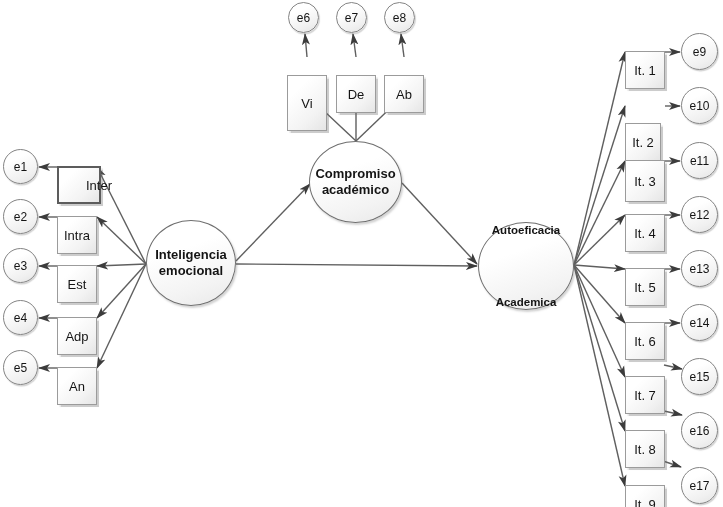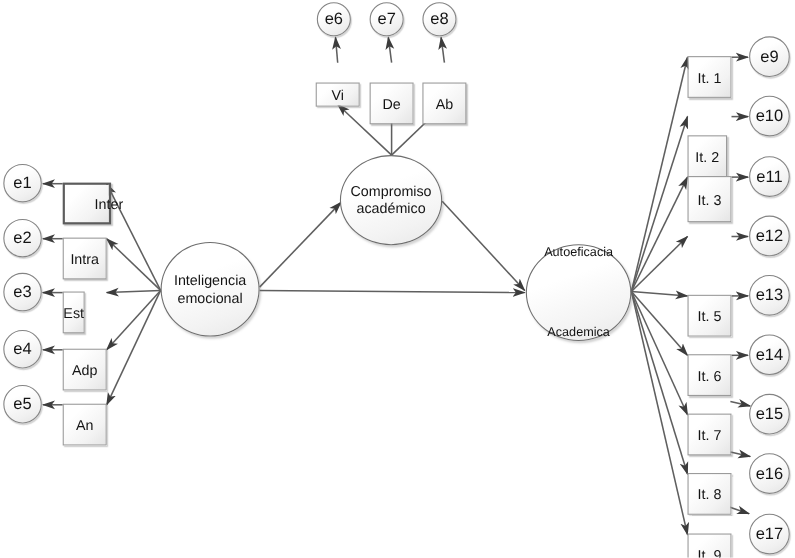--- a/index.html
+++ b/index.html
@@ -19,28 +19,28 @@
     box-shadow:1.5px 1.5px 1px rgba(110,110,110,0.35);
     font-size:13px;
     margin-top:18px;
   }
   .box.dark{border:2px solid #5c5c5c;padding-left:40px;}
   .errc{
     border-radius:50%;
     background:linear-gradient(155deg,#ffffff 30%,#f0f0f0 75%,#e3e3e3 100%);
     border:1px solid #848484;
     box-shadow:1px 1.5px 1px rgba(110,110,110,0.3);
-    font-size:15px;
+    font-size:12px;
   }
   .latent{
     border-radius:50%;
     background:linear-gradient(160deg,#ffffff 35%,#f3f3f3 75%,#e8e8e8 100%);
     border:1.4px solid #6e6e6e;
     box-shadow:1.5px 2px 2px rgba(110,110,110,0.3);
-    line-height:1.25;flex-direction:column;
+    line-height:1.25;flex-direction:column;font-weight:bold;
   }
   .latent.sz13{font-size:13px;}
   .latent.sz11{font-size:11.5px;justify-content:space-between;}
   .lbl{display:block;}
 </style>
 </head>
 <body>
 
 <div class="canvas">
 
@@ -124,59 +124,62 @@
   <div class="node errc" style="left:3px;top:350px;width:35px;height:35px">
       <span>e5</span>
     </div>
 
   <div class="node box dark" style="left:57px;top:148px;width:40px;height:38px">
       <span>Inter</span>
     </div>
   <div class="node box" style="left:57px;top:198px;width:40px;height:38px">
       <span>Intra</span>
     </div>
-  <div class="node box" style="left:57px;top:247px;width:20px;height:38px">
+  <div class="node box" style="left:57px;top:247px;width:40px;height:38px">
       <span>Est</span>
     </div>
   <div class="node box" style="left:57px;top:299px;width:40px;height:38px">
       <span>Adp</span>
     </div>
   <div class="node box" style="left:57px;top:349px;width:40px;height:38px">
       <span>An</span>
     </div>
 
   <div class="node errc" style="left:288px;top:2px;width:31px;height:31px">
       <span>e6</span>
     </div>
   <div class="node errc" style="left:336px;top:2px;width:31px;height:31px">
       <span>e7</span>
     </div>
   <div class="node errc" style="left:384px;top:2px;width:31px;height:31px">
       <span>e8</span>
     </div>
 
-  <div class="node box" style="left:287px;top:57px;width:40px;height:22px">
+  <div class="node box" style="left:287px;top:57px;width:40px;height:56px">
       <span>Vi</span>
     </div>
   <div class="node box" style="left:336px;top:57px;width:40px;height:38px">
       <span>De</span>
     </div>
   <div class="node box" style="left:384px;top:57px;width:40px;height:38px">
       <span>Ab</span>
     </div>
 
   <div class="node box" style="left:625px;top:33px;width:40px;height:38px">
       <span>It. 1</span>
     </div>
   <div class="node box" style="left:625px;top:105px;width:36px;height:38px">
       <span>It. 2</span>
     </div>
   <div class="node box" style="left:625px;top:142px;width:40px;height:42px">
       <span>It. 3</span>
     </div>
+  <div class="node box" style="left:625px;top:196px;width:40px;height:38px">
+      <span>It. 4</span>
+    </div>
   <div class="node box" style="left:625px;top:250px;width:40px;height:38px">
       <span>It. 5</span>
     </div>
   <div class="node box" style="left:625px;top:304px;width:40px;height:38px">
       <span>It. 6</span>
     </div>
   <div class="node box" style="left:625px;top:358px;width:40px;height:38px">
       <span>It. 7</span>
     </div>
   <div class="node box" style="left:625px;top:412px;width:40px;height:38px">

